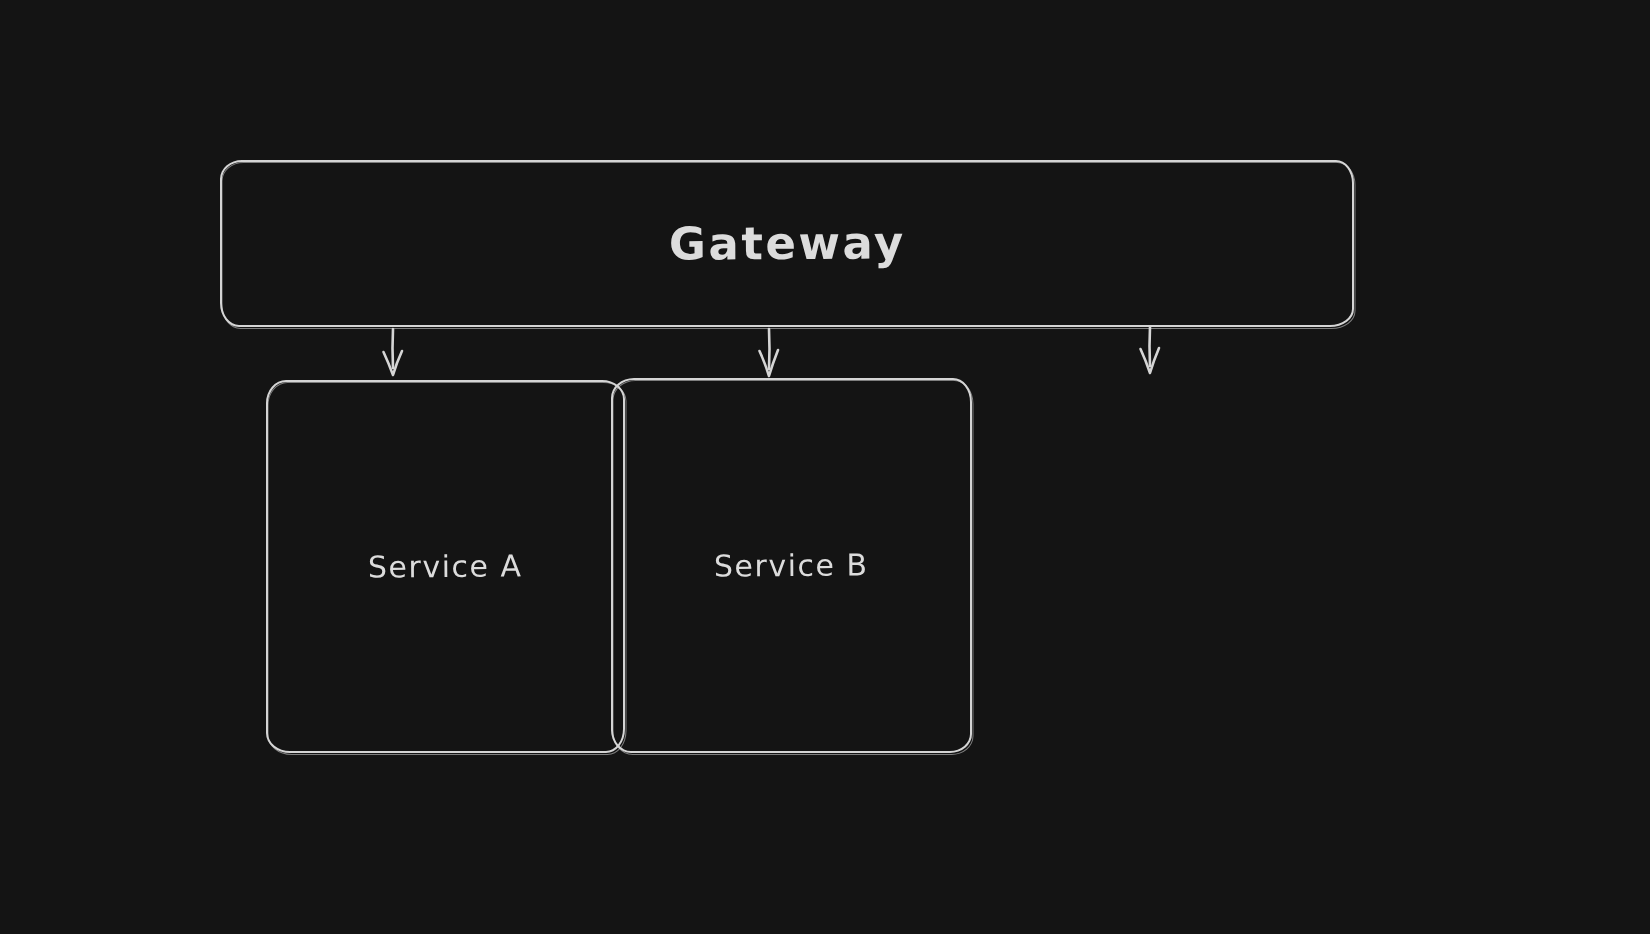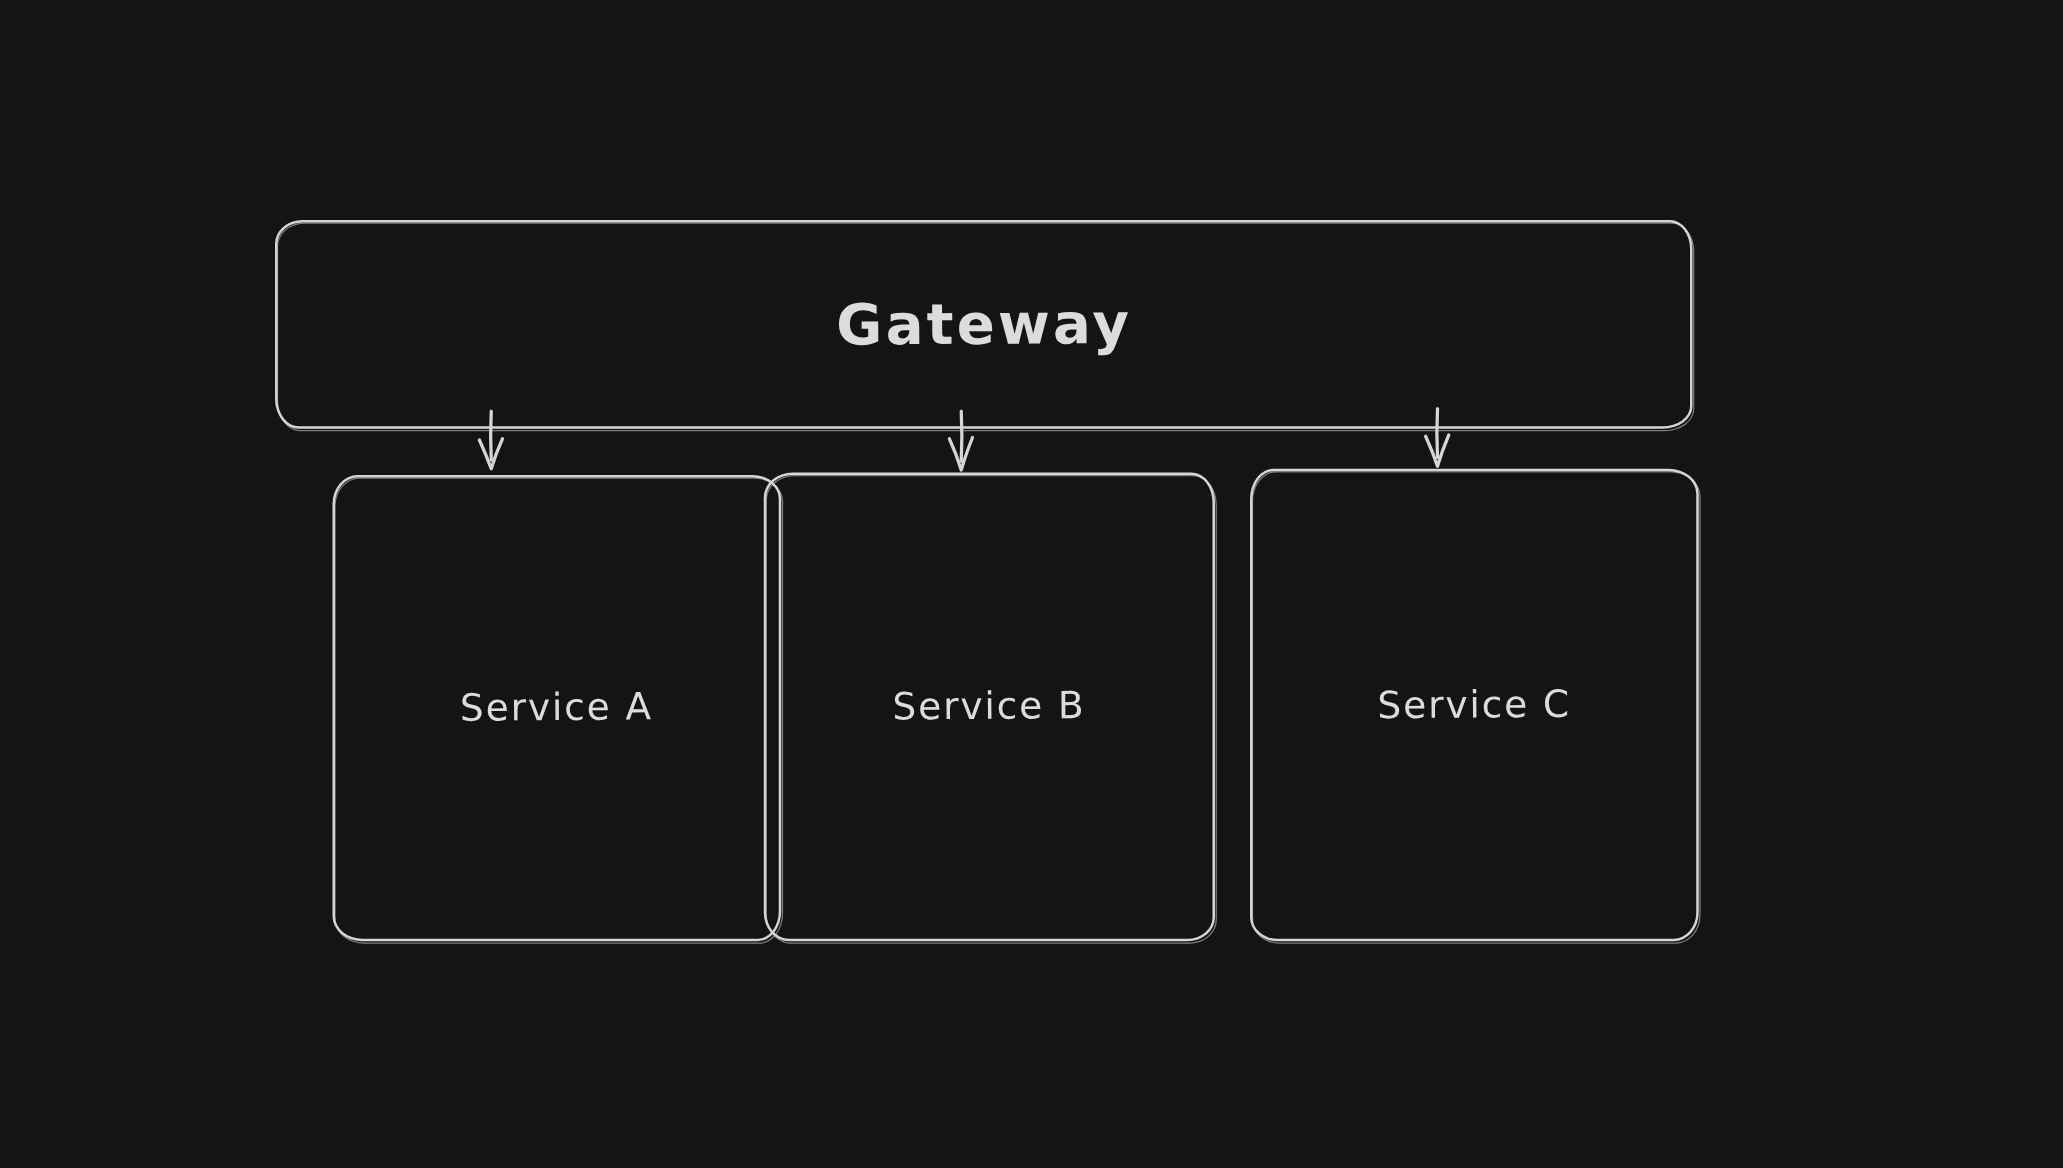--- a/index.html
+++ b/index.html
@@ -51,21 +51,20 @@
     border-radius: inherit;
     opacity: 0.55;
     transform: translate(1.5px, 2px);
     pointer-events: none;
   }
 
   .node-gateway {
     left: 220px; top: 160px;
     width: 1134px; height: 167px;
     border-radius: 22px 18px 24px 19px / 19px 23px 18px 24px;
-    margin-top: 16px;
   }
   .node-service-a {
     left: 226px; top: 380px;
     width: 359px; height: 373px;
     border-radius: 20px 23px 19px 24px / 23px 19px 24px 20px;
     margin-left: 40px;
   }
   .node-service-b {
     left: 611px; top: 378px;
     width: 361px; height: 375px;
@@ -117,17 +116,14 @@
   </div>
 
   <div class="node node-service-a">
     <span class="label">Service A</span>
   </div>
 
   <div class="node node-service-b">
     <span class="label">Service B</span>
   </div>
 
-  <div class="node node-service-c">
-    <span class="label">Service C</span>
-  </div>
 
 </div>
 
 </body></html>

